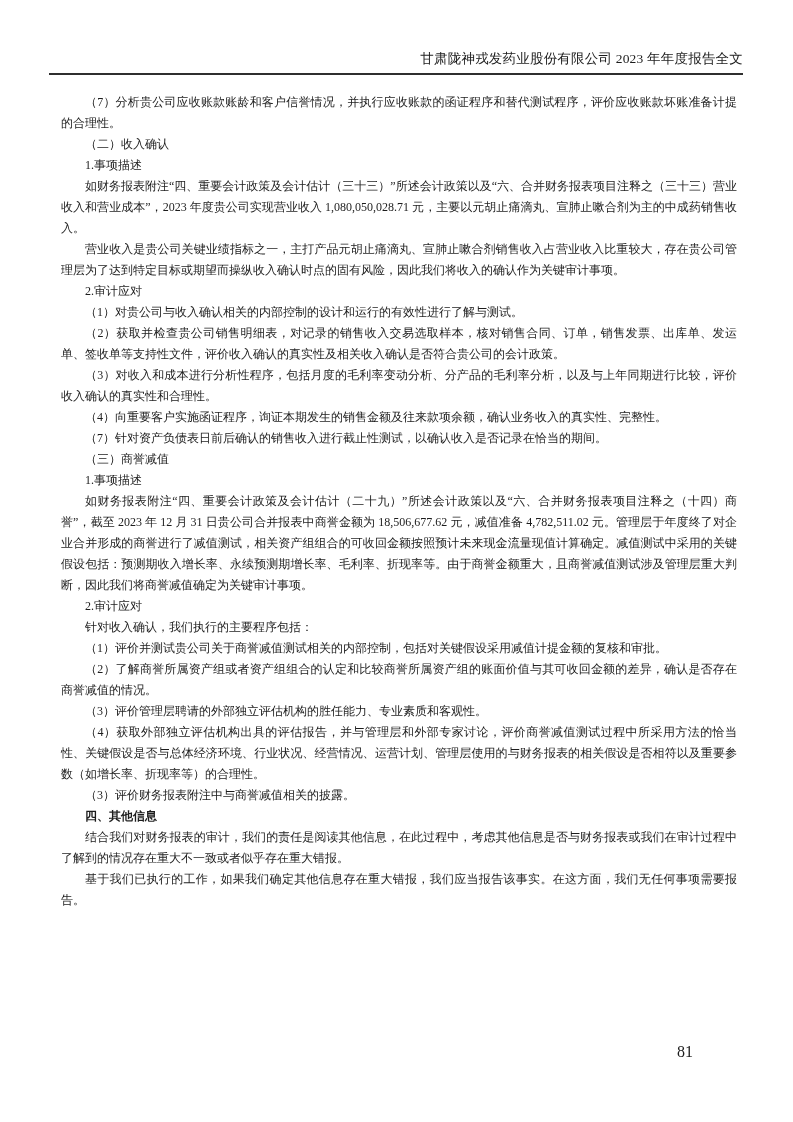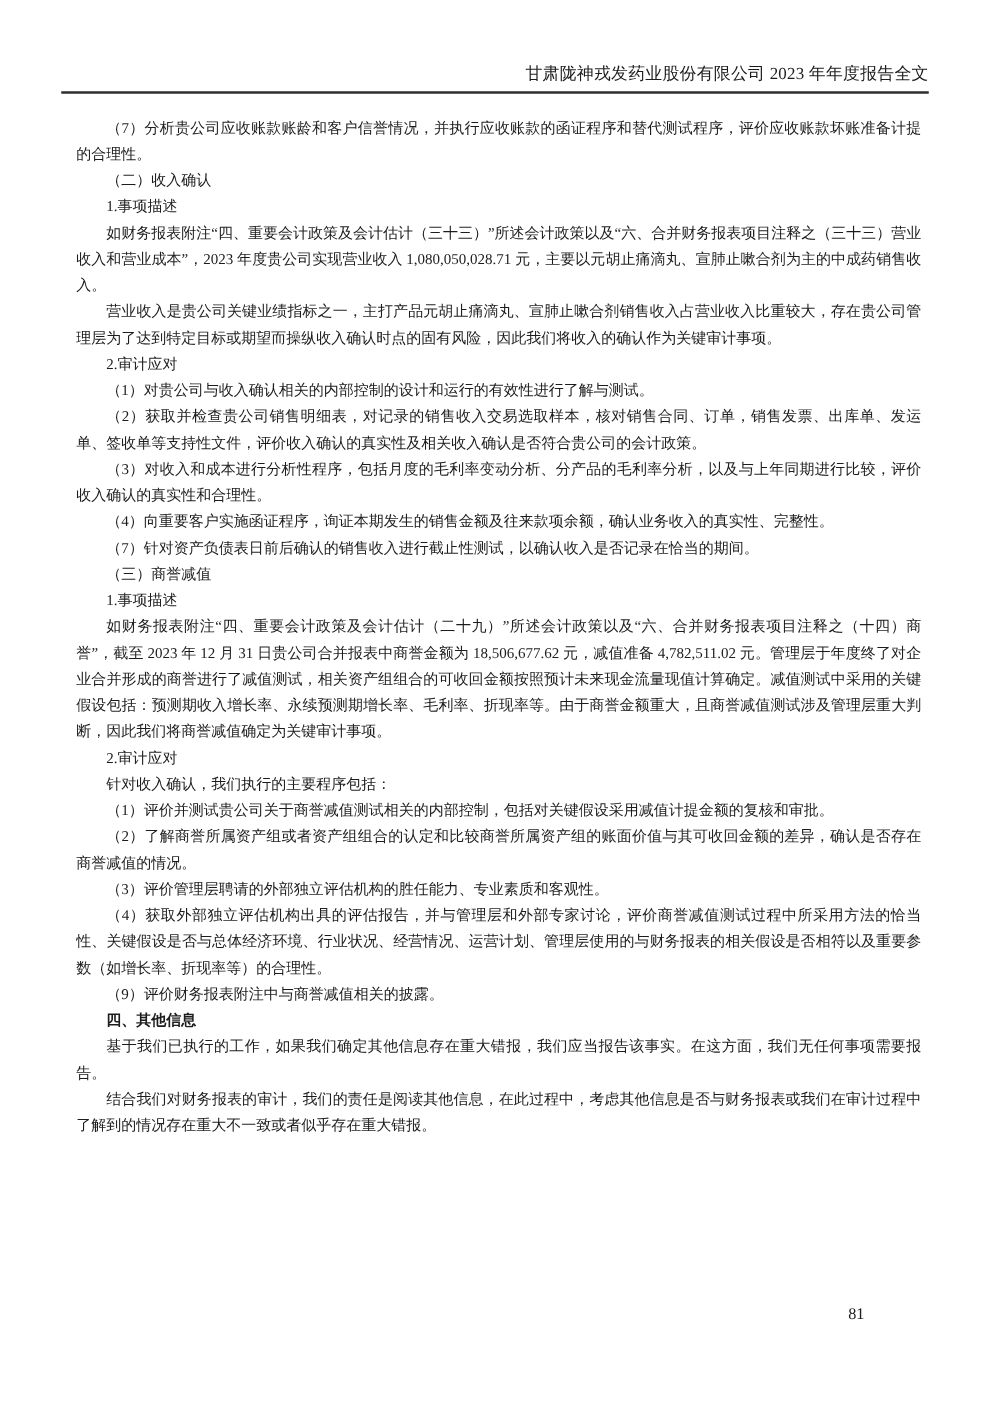--- a/index.html
+++ b/index.html
@@ -47,21 +47,21 @@
     padding: 0;
     text-indent: 2em;
   }
   p.para.heading { font-weight: bold; }
   .page-number {
     position: absolute;
     top: 1043px;
     left: 661px;
     width: 48px;
     text-align: center;
-    font-size: 13px;
+    font-size: 16px;
     color: #1c1c1c;
   }
 </style>
 </head>
 <body>
 
 <div class="page">
   <div class="header">甘肃陇神戎发药业股份有限公司 2023 年年度报告全文</div>
   <div class="header-rule"></div>
   <div class="body-text">
@@ -78,19 +78,19 @@
       <p class="para">（7）针对资产负债表日前后确认的销售收入进行截止性测试，以确认收入是否记录在恰当的期间。</p>
       <p class="para">（三）商誉减值</p>
       <p class="para">1.事项描述</p>
       <p class="para">如财务报表附注“四、重要会计政策及会计估计（二十九）”所述会计政策以及“六、合并财务报表项目注释之（十四）商誉”，截至 2023 年 12 月 31 日贵公司合并报表中商誉金额为 18,506,677.62 元，减值准备 4,782,511.02 元。管理层于年度终了对企业合并形成的商誉进行了减值测试，相关资产组组合的可收回金额按照预计未来现金流量现值计算确定。减值测试中采用的关键假设包括：预测期收入增长率、永续预测期增长率、毛利率、折现率等。由于商誉金额重大，且商誉减值测试涉及管理层重大判断，因此我们将商誉减值确定为关键审计事项。</p>
       <p class="para">2.审计应对</p>
       <p class="para">针对收入确认，我们执行的主要程序包括：</p>
       <p class="para">（1）评价并测试贵公司关于商誉减值测试相关的内部控制，包括对关键假设采用减值计提金额的复核和审批。</p>
       <p class="para">（2）了解商誉所属资产组或者资产组组合的认定和比较商誉所属资产组的账面价值与其可收回金额的差异，确认是否存在商誉减值的情况。</p>
       <p class="para">（3）评价管理层聘请的外部独立评估机构的胜任能力、专业素质和客观性。</p>
       <p class="para">（4）获取外部独立评估机构出具的评估报告，并与管理层和外部专家讨论，评价商誉减值测试过程中所采用方法的恰当性、关键假设是否与总体经济环境、行业状况、经营情况、运营计划、管理层使用的与财务报表的相关假设是否相符以及重要参数（如增长率、折现率等）的合理性。</p>
-      <p class="para">（9）评价财务报表附注中与商誉减值相关的披露。</p>
+      <p class="para">（3）评价财务报表附注中与商誉减值相关的披露。</p>
       <p class="para heading">四、其他信息</p>
+      <p class="para">结合我们对财务报表的审计，我们的责任是阅读其他信息，在此过程中，考虑其他信息是否与财务报表或我们在审计过程中了解到的情况存在重大不一致或者似乎存在重大错报。</p>
       <p class="para">基于我们已执行的工作，如果我们确定其他信息存在重大错报，我们应当报告该事实。在这方面，我们无任何事项需要报告。</p>
-      <p class="para">结合我们对财务报表的审计，我们的责任是阅读其他信息，在此过程中，考虑其他信息是否与财务报表或我们在审计过程中了解到的情况存在重大不一致或者似乎存在重大错报。</p>
     </div>
   <div class="page-number">81</div>
 </div>
 
 </body></html>

